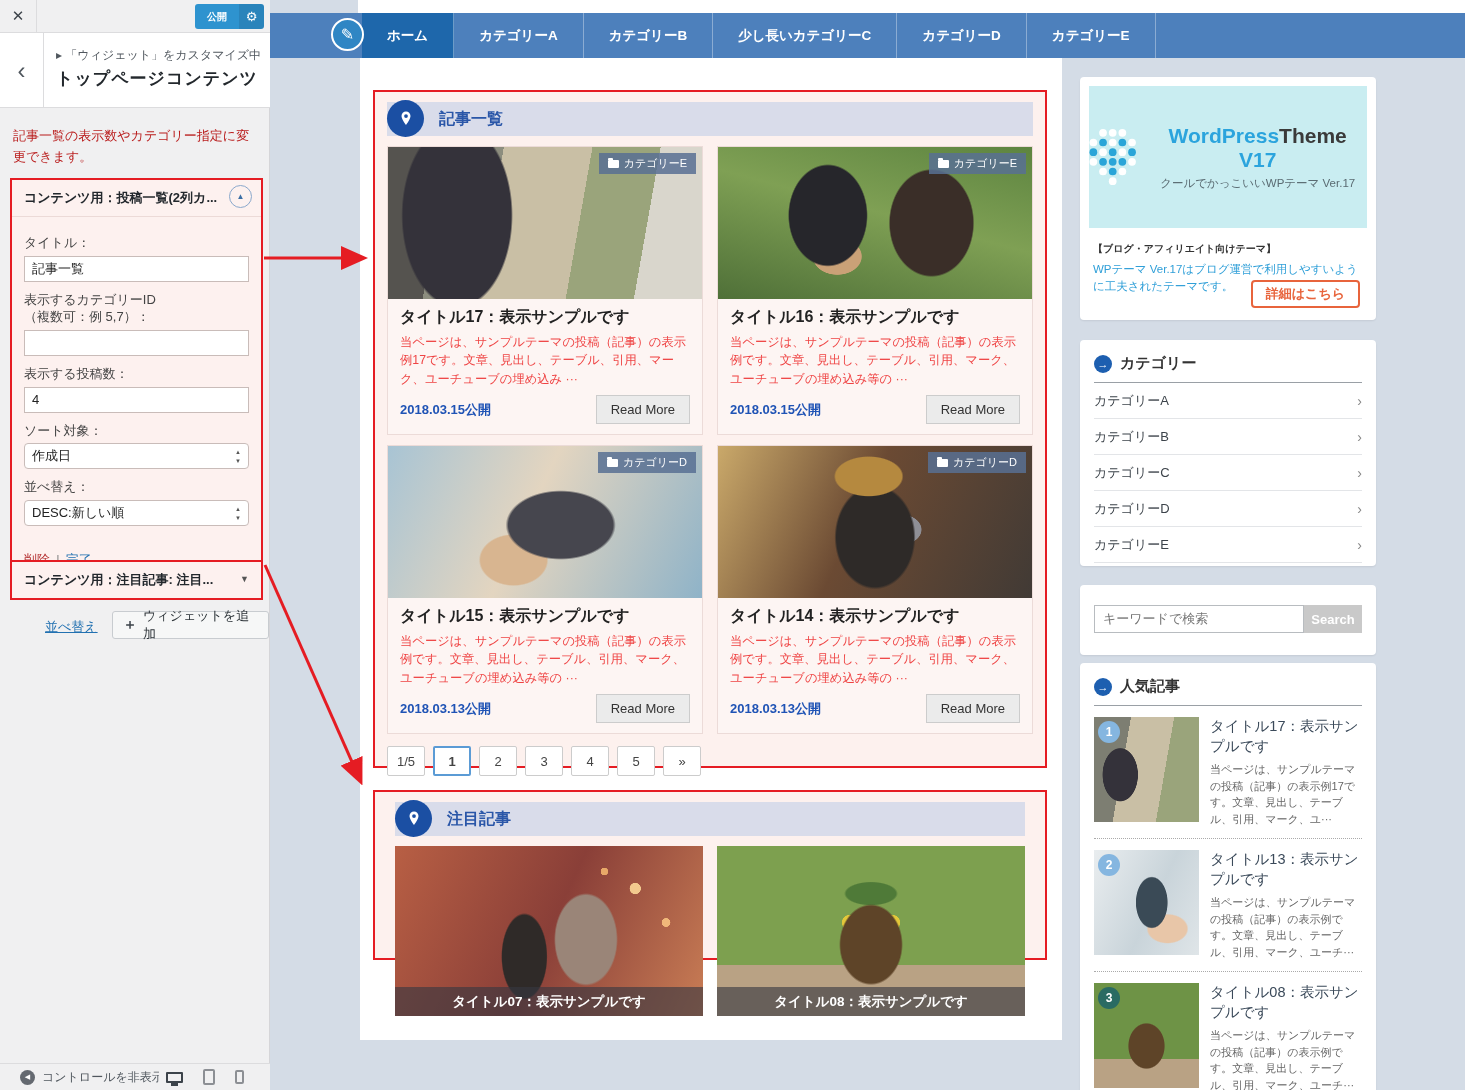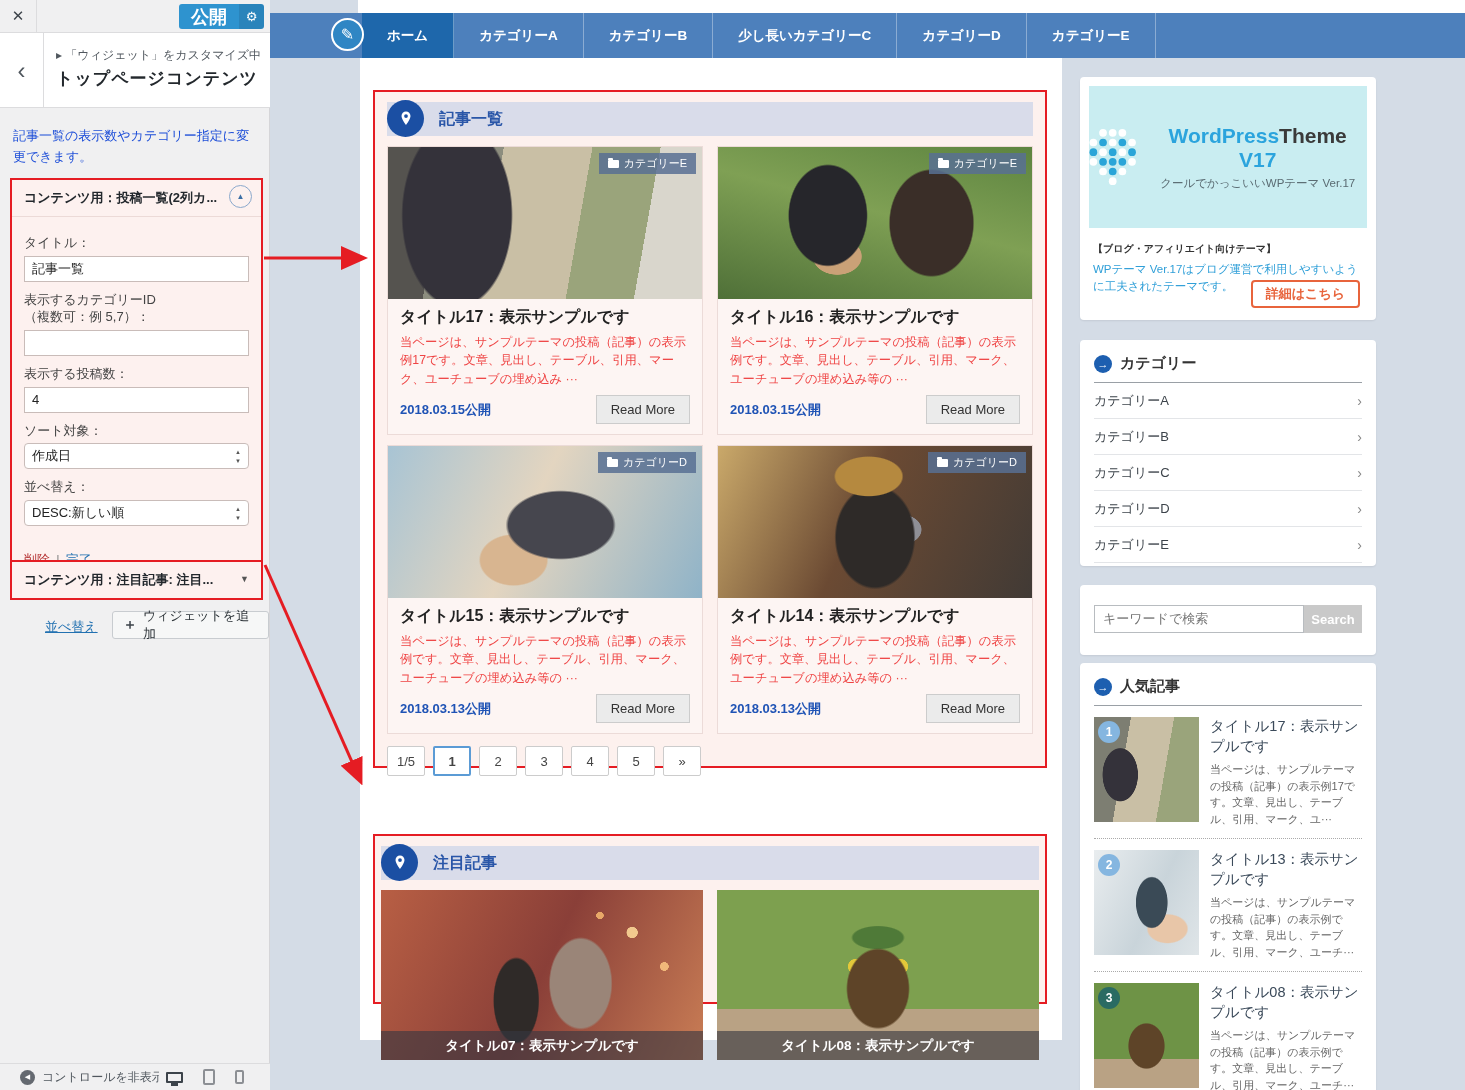--- a/index.html
+++ b/index.html
@@ -10,34 +10,34 @@
 
   
   .customizer { left:0; top:0; width:270px; height:1090px; background:#f0f0f1;
                 border-right:1px solid #d5d5d8; z-index:10; }
   .cz-topbar { left:0; top:0; width:270px; height:33px; background:#f0f0f1;
                border-bottom:1px solid #dcdcde; }
   .cz-close { left:0; top:0; width:37px; height:32px; display:flex; align-items:center;
               justify-content:center; font-size:15px; color:#3c434a;
               border-right:1px solid #dcdcde; cursor:pointer; }
   .cz-publish { right:30px; top:4px; height:25px; padding:0 12px; background:#2e93cf;
-                color:#fff; font-size:18px; font-weight:bold; display:flex; align-items:center;
+                color:#fff; font-size:10px; font-weight:bold; display:flex; align-items:center;
                 border-radius:3px 0 0 3px; border-right:1px solid rgba(255,255,255,.5); cursor:pointer;margin-left:42px; }
   .cz-gear { right:6px; top:4px; width:25px; height:25px; background:#2a84bb; color:#fff;
              font-size:13px; display:flex; align-items:center; justify-content:center;
              border-radius:0 3px 3px 0; cursor:pointer; }
   .cz-header { left:0; top:33px; width:270px; height:75px; background:#fff;
                border-bottom:1px solid #dcdcde; }
   .cz-back { left:0; top:0; width:44px; height:75px; border-right:1px solid #dcdcde;
              display:flex; align-items:center; justify-content:center; font-size:24px;
              color:#50575e; cursor:pointer; }
   .cz-crumb { left:56px; top:14px; font-size:12px; color:#50575e; }
   .cz-title { left:56px; top:34px; font-size:17px; font-weight:bold; color:#23282d;
               letter-spacing:1px; }
-  .cz-help { left:13px; top:126px; width:246px; font-size:13px; color:#1d4ed8; line-height:1.6; }
+  .cz-help { left:13px; top:126px; width:246px; font-size:13px; color:#b91c1c; line-height:1.6; }
 
   .widget-box { left:10px; top:178px; width:253px; background:#fdf1ef;
                 border:2px solid #e51c23; }
   .widget-head { position:relative; padding:9px 12px; font-size:13px; font-weight:bold;
                  color:#23282d; border-bottom:1px solid #ecdad7; }
   .widget-toggle-circle { position:absolute; right:9px; top:5px; width:23px; height:23px;
                  border:1px solid #8aa8cc; border-radius:50%; color:#3b6ea5; font-size:8px;
                  display:flex; align-items:center; justify-content:center; cursor:pointer; background:#fdf1ef;}
   .widget-body { padding:8px 12px 12px; }
   .fld-label { font-size:13px; color:#444; margin-top:10px; line-height:1.3; }
@@ -88,21 +88,21 @@
   .nav-item { height:45px; display:flex; align-items:center; padding:0 25px; color:#fff;
               font-size:13.5px; font-weight:bold; border-right:1px solid rgba(255,255,255,.35);
               cursor:pointer; }
   .nav-item.active { background:#1e67ab; }
 
   
   .content-wrap { left:360px; top:58px; width:702px; height:982px; background:#fff; }
   .red-section { position:absolute; left:13px; width:674px; border:2px solid #e51c23;
                  background:#fdf1ee; }
   .sec-articles { top:32px; height:678px; padding:8px 12px; }
-  .sec-featured { top:776px; height:170px; padding:8px 6px; }
+  .sec-featured { top:732px; height:170px; padding:8px 20px; }
   .sec-head { position:relative; height:34px; background:#d9dcea; margin-top:2px; }
   .pin-circle { position:absolute; left:0; top:-2px; width:37px; height:37px; border-radius:50%;
                 background:#1b4fa3; display:flex; align-items:center; justify-content:center; }
   .sec-title { padding-left:52px; line-height:34px; color:#2a56a8; font-size:16px; font-weight:bold; }
 
   .cards { display:grid; grid-template-columns:1fr 1fr; gap:10px 14px; margin-top:10px; }
   .card { background:#fdf5f3; border:1px solid #ecdbd8; }
   .card-img { position:relative; height:152px; }
   .cat-badge { position:absolute; top:6px; right:6px; background:rgba(88,112,147,.85);
                color:#fff; font-size:11px; padding:3px 9px; display:flex; align-items:center;

